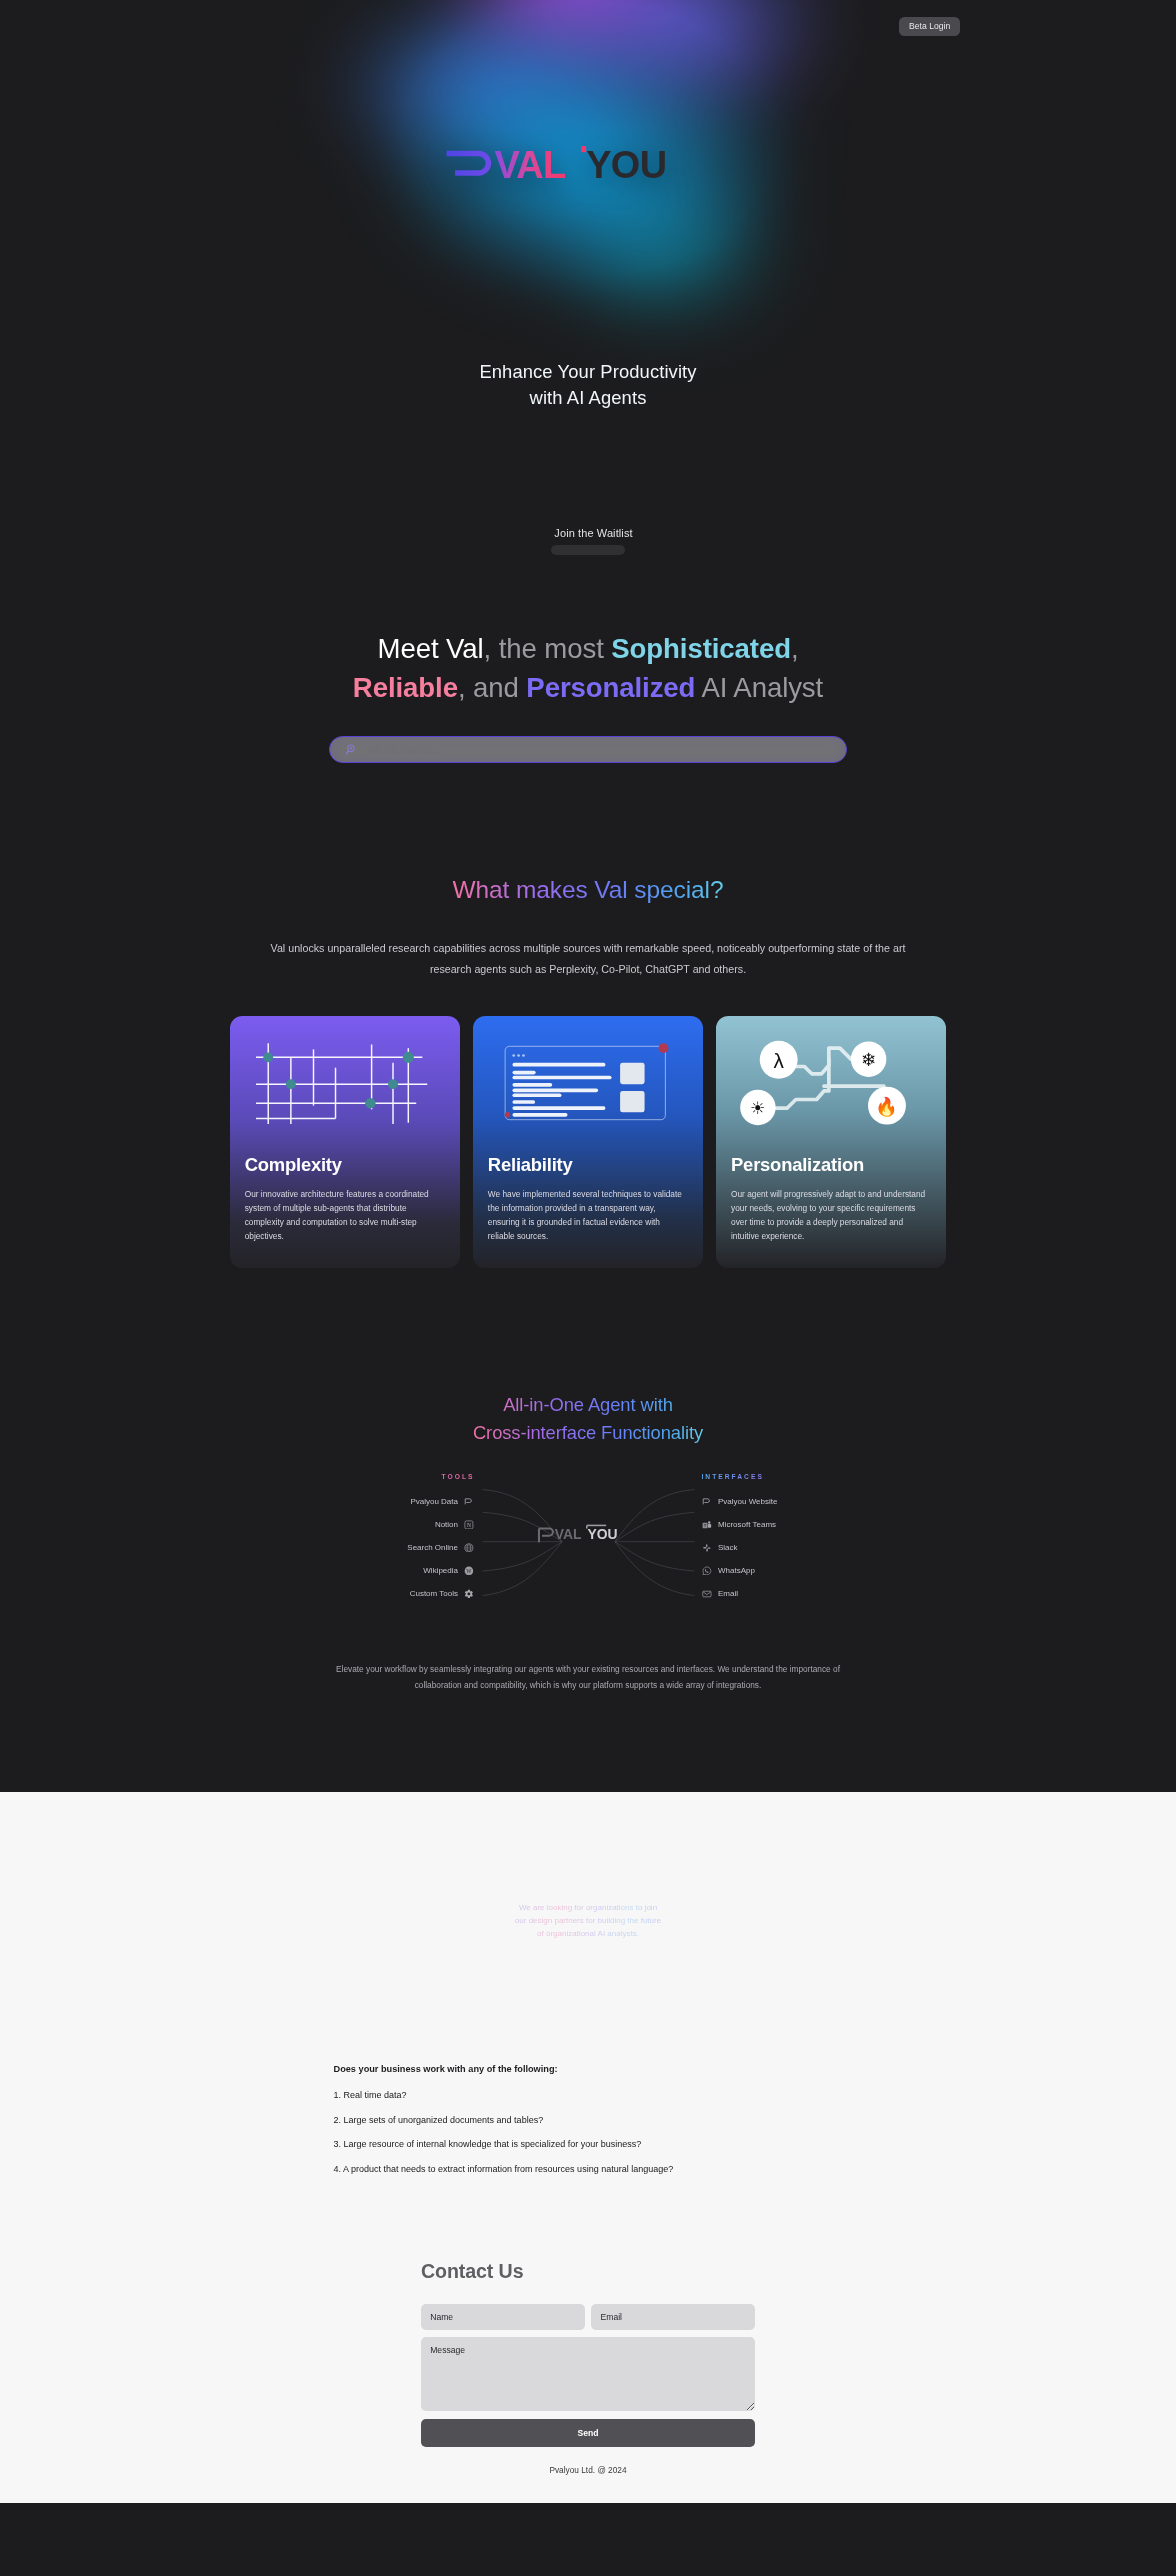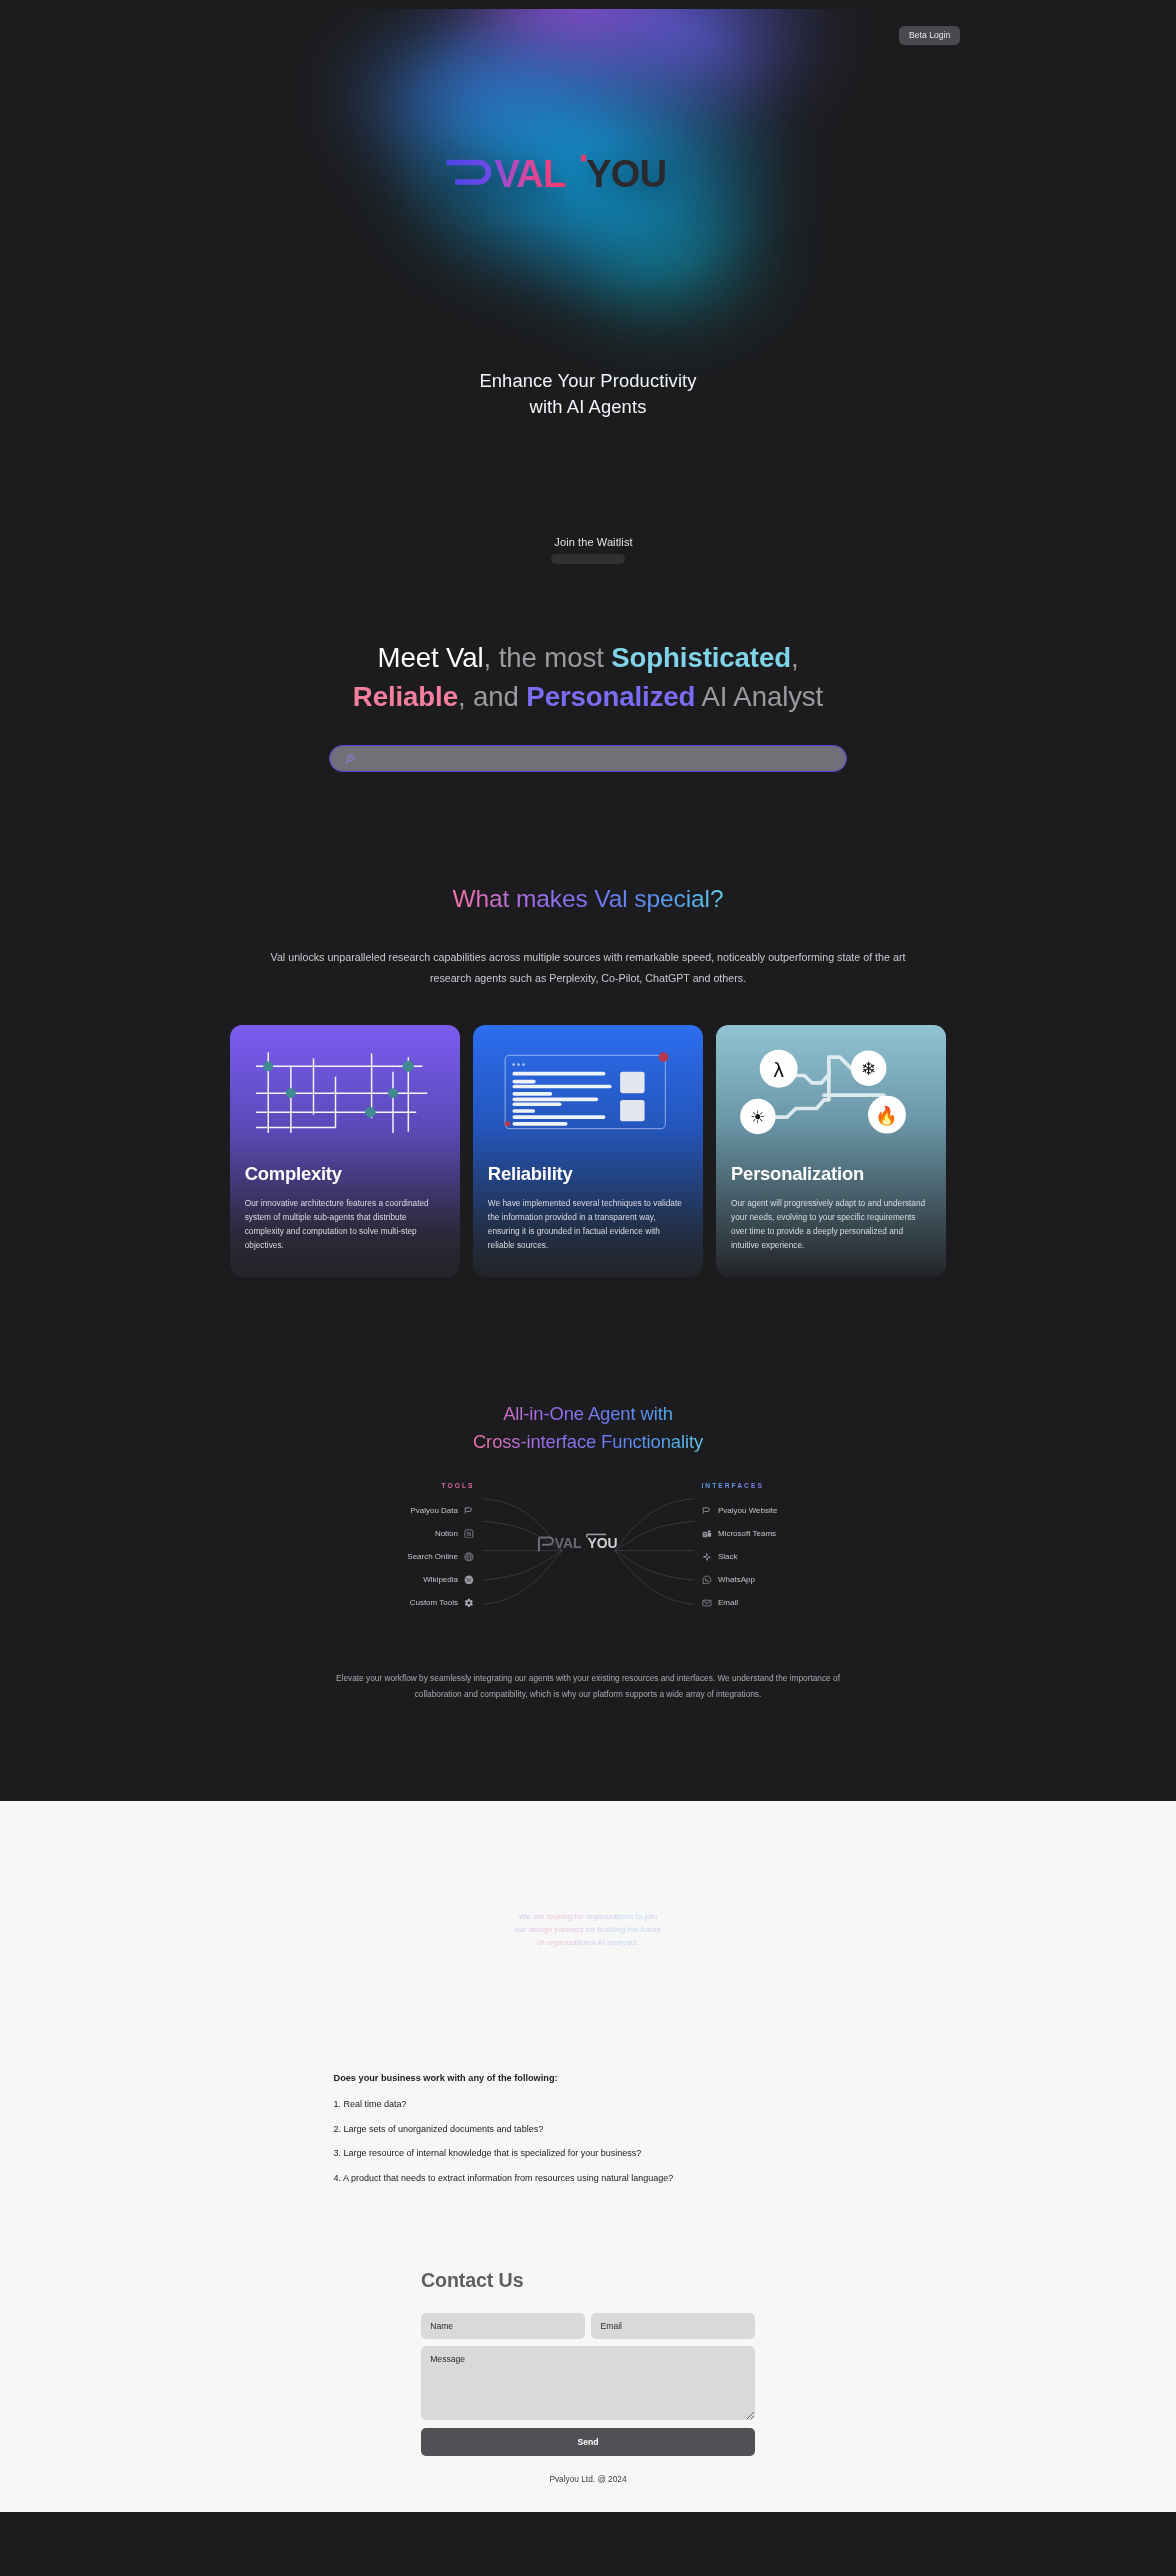--- a/index.html
+++ b/index.html
@@ -11,21 +11,20 @@
     color:#fff;
     -webkit-font-smoothing:antialiased;
   }
 
   
   .hero {
     position:relative;
     height:463px;
     overflow:hidden;
     background:#1c1c1e;
-    margin-top:9px;
   }
   .hero-glow {
     position:absolute;
     left:50%; top:-141px;
     transform:translateX(-50%);
     width:809px; height:662px;
     background:
       radial-gradient(ellipse 221px 159px at 47% 17%, rgba(168,85,247,.95) 0%, rgba(168,85,247,0) 62%),
       radial-gradient(ellipse 257px 184px at 62% 23%, rgba(99,102,241,.92) 0%, rgba(99,102,241,0) 64%),
       radial-gradient(ellipse 319px 202px at 50% 46%, rgba(14,165,233,.95) 0%, rgba(14,165,233,0) 66%),

